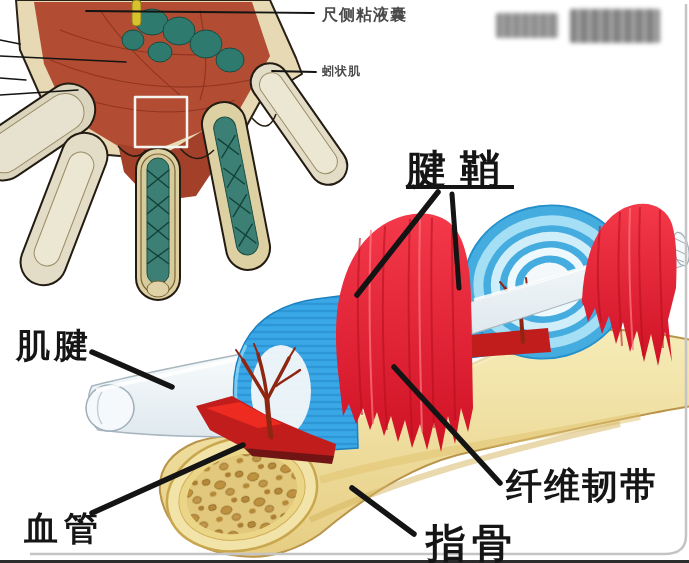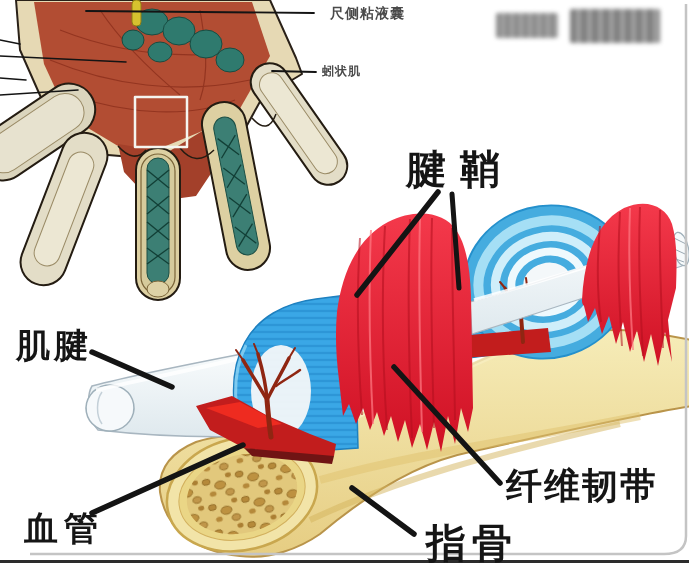--- a/index.html
+++ b/index.html
@@ -246,26 +246,26 @@
       <line x1="0" y1="56" x2="126" y2="62"></line>
       <line x1="0" y1="78" x2="26" y2="80"></line>
       <line x1="0" y1="95" x2="78" y2="90"></line>
     </g>
   </g>
 
   <path d="M 686,4 L 686,536 Q 686,554 664,554 L 30,554" fill="none" stroke="#c4c4c4" stroke-width="2.5"></path>
   <line x1="0" y1="561.5" x2="689" y2="561.5" stroke="#2c2c2c" stroke-width="3"></line>
 </svg>
 
-  <div class="lbl" style="left:406px;top:150px;font-size:40px;letter-spacing:14px;">腱鞘</div>
+  <div class="lbl" style="left:406px;top:150px;font-size:40px;letter-spacing:14px;text-decoration:underline;">腱鞘</div>
   <div class="lbl" style="left:24px;top:512px;font-size:34px;letter-spacing:6px;">血管</div>
   <div class="lbl" style="left:16px;top:329px;font-size:34px;letter-spacing:4px;">肌腱</div>
   <div class="lbl" style="left:506px;top:468px;font-size:36px;letter-spacing:2px;text-align:center;">纤维韧带</div>
   <div class="lbl" style="left:426px;top:524px;font-size:40px;letter-spacing:6px;">指骨</div>
-  <div class="lbl-small" style="left:330px;top:7px;font-size:14px;letter-spacing:1px;font-family:Liberation Serif, serif;">尺侧粘液囊</div>
+  <div class="lbl-small" style="left:322px;top:7px;font-size:16px;letter-spacing:1px;font-family:Liberation Serif, serif;">尺侧粘液囊</div>
   <div class="lbl-small" style="left:322px;top:65px;font-size:12px;letter-spacing:1px;">蚓状肌</div>
 
   <div class="watermark">
     <div class="wm-block wm-1"></div>
     <div class="wm-block wm-2"></div>
   </div>
 
 </div>
 
 </body></html>

